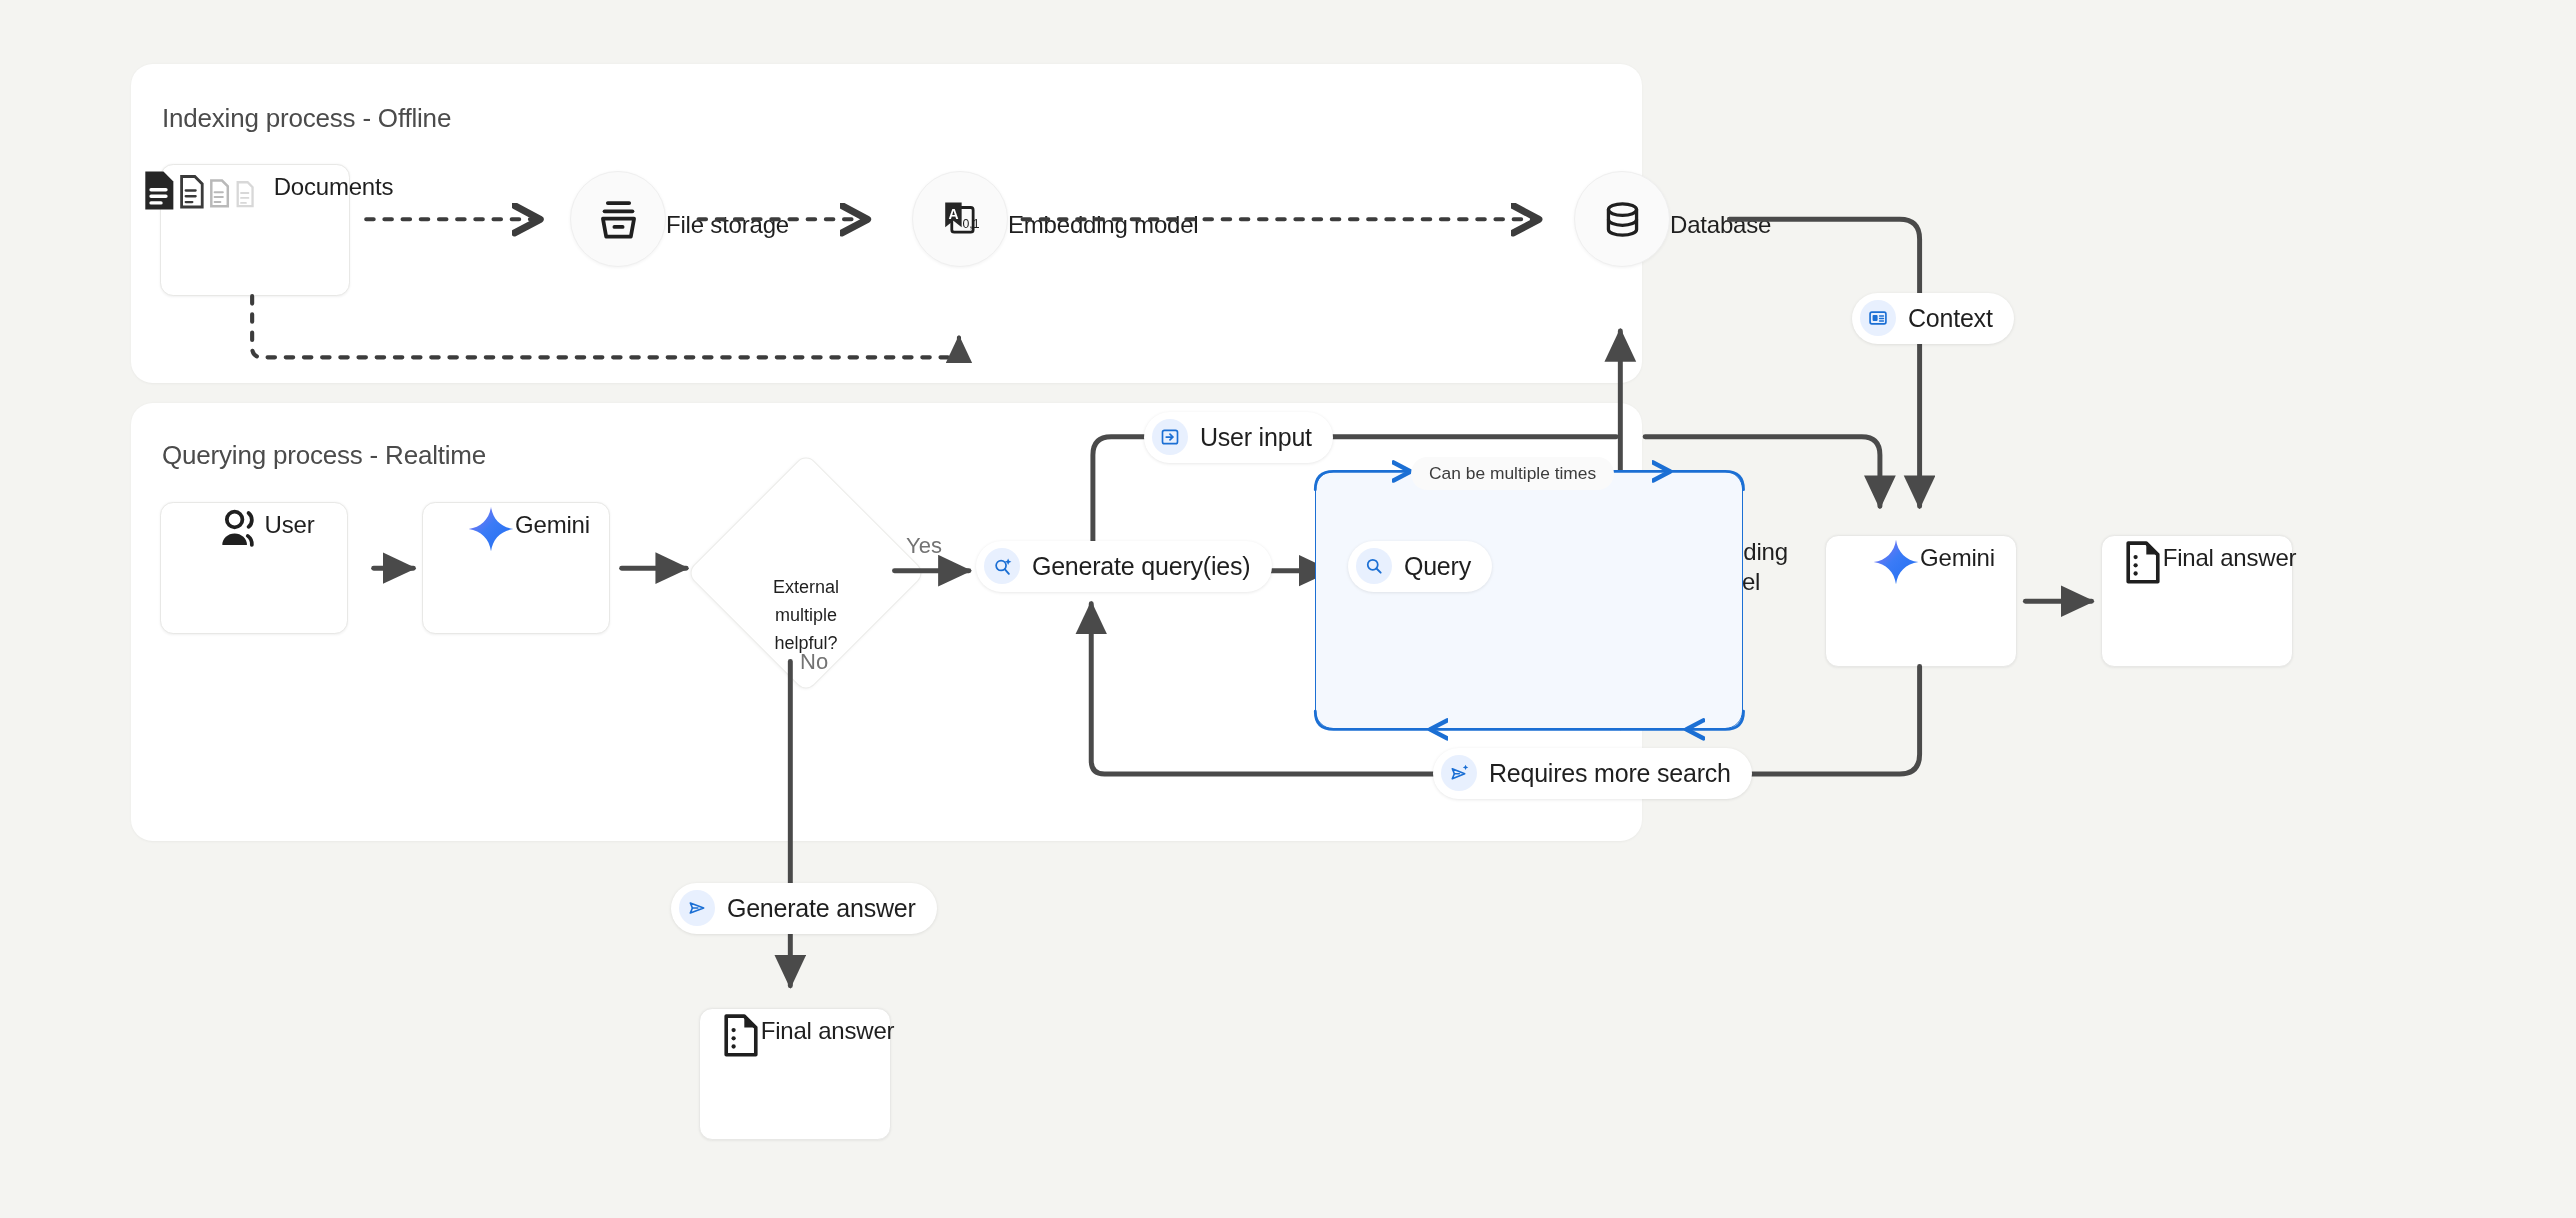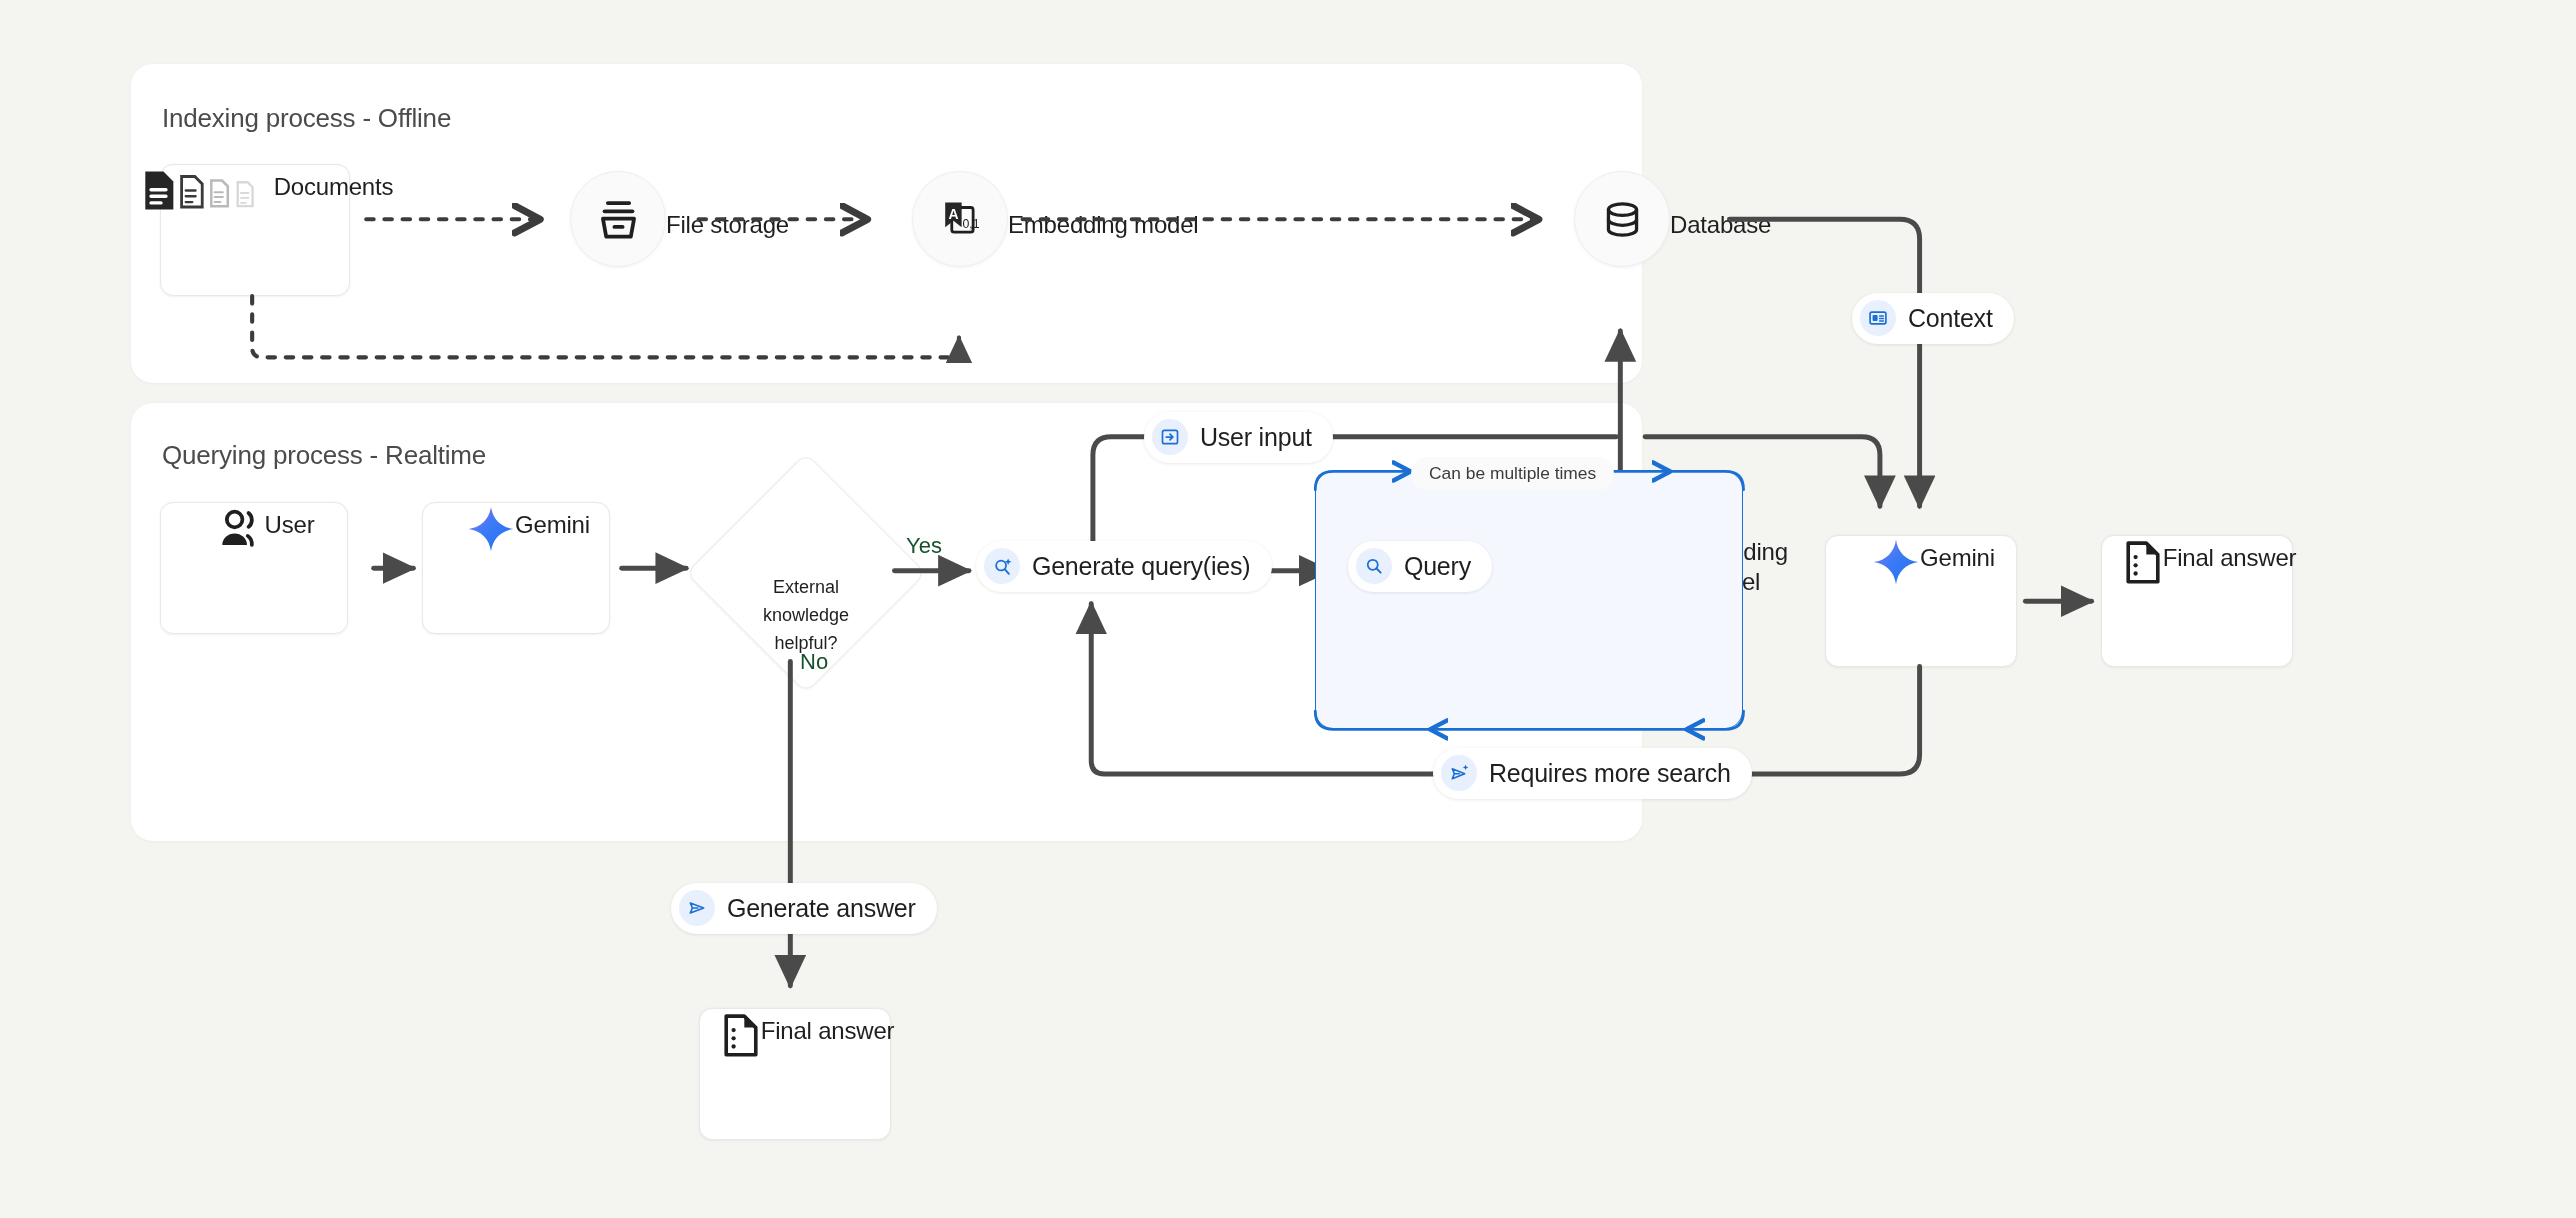--- a/index.html
+++ b/index.html
@@ -129,21 +129,21 @@
     background: #f4f8fe;
     border: 1.7px solid #1b6fd4;
     border-radius: 18px;
     z-index: 2;
   }
 
   
   .edge-lbl {
     position: absolute;
     font-size: 22px;
-    color: #14532d;
+    color: #737373;
     white-space: nowrap;
     z-index: 5;
   }
 
   svg.layer { position: absolute; left: 0; top: 0; width: 2576px; height: 1219px; pointer-events: none; }
   #svg-under { z-index: 1; }
   #svg-over  { z-index: 4; }
 </style>
 </head>
 <body>
@@ -305,21 +305,21 @@
         <path d="M29,2 C31,17 41,27 56,29 C41,31 31,41 29,56 C27,41 17,31 2,29 C17,27 27,17 29,2 Z" fill="url(#gem)"></path>
       </svg>
     </div>
     <div class="lbl">Gemini</div>
   </div>
 
   <div id="decision">
     <div class="dia"></div>
     <div class="dtext">
       <span>External</span>
-      <span>knowledge</span>
+      <span>multiple</span>
       <span>helpful?</span>
     </div>
   </div>
 
   <div class="edge-lbl" style="left:906px; top:533px;">Yes</div>
   <div class="edge-lbl" style="left:800px; top:649px;">No</div>
 
   <div id="loopbox"></div>
 
   <div class="circ-node" style="left:1566px; top:513px;">

